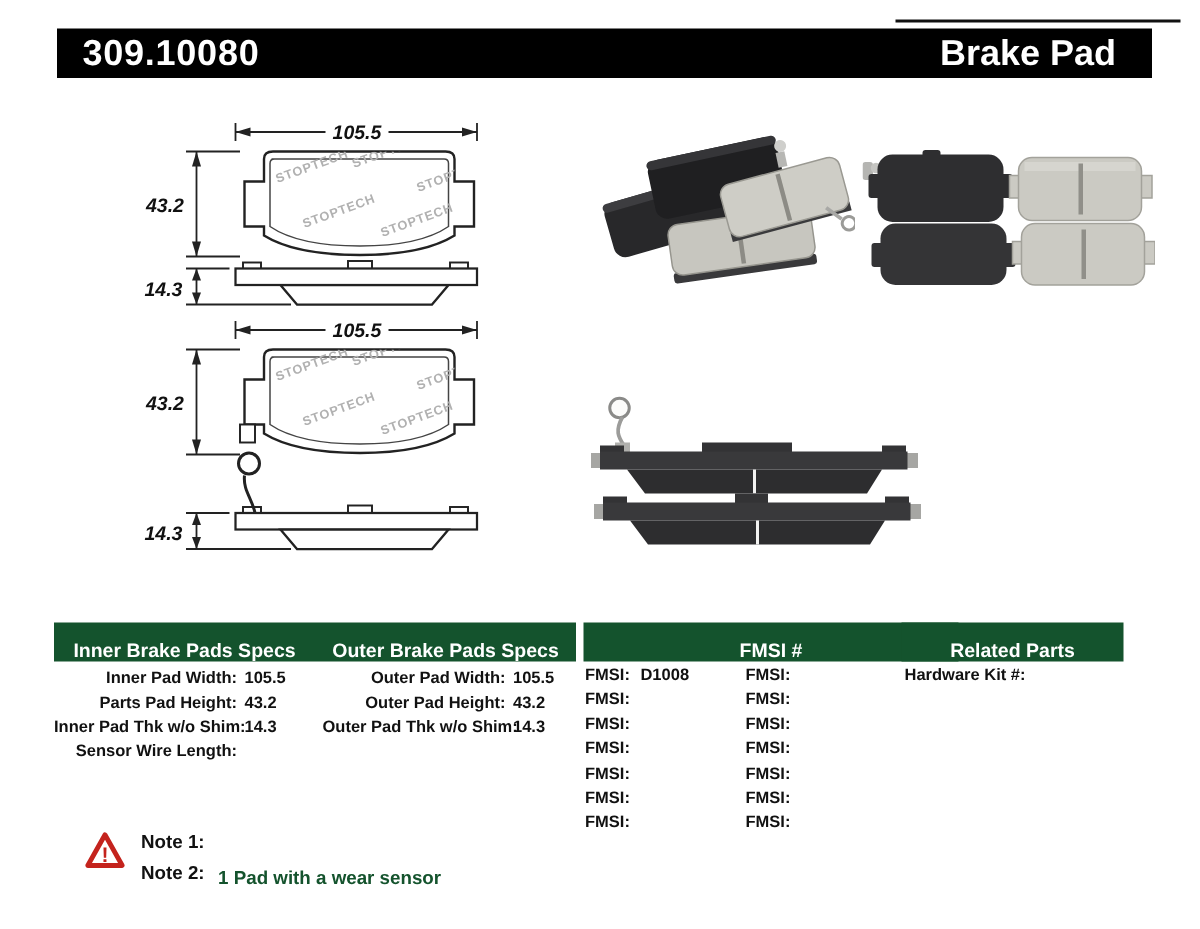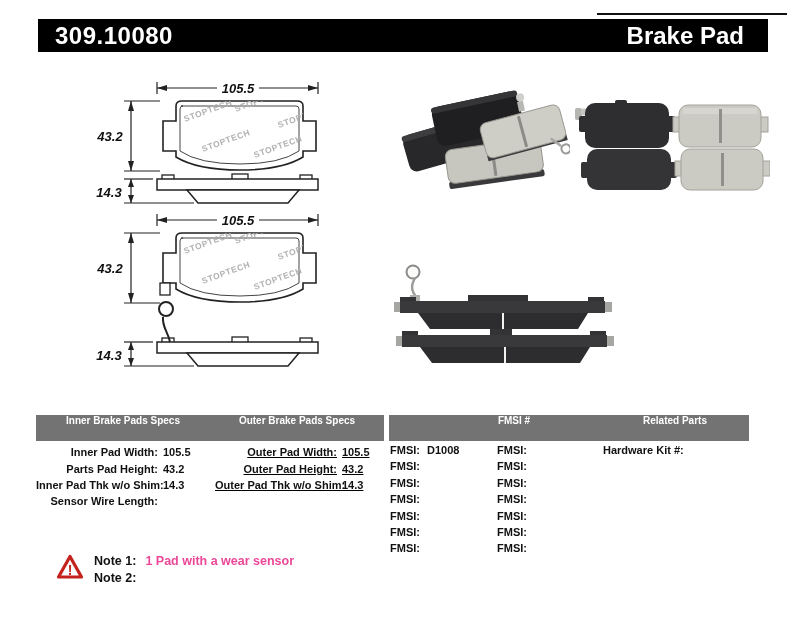--- a/index.html
+++ b/index.html
@@ -7,43 +7,43 @@
         font-family:"Liberation Sans",sans-serif;}
   .abs{position:absolute;}
   
   #top-rule{left:597px;top:13px;width:190px;height:2px;background:#111;}
   #header-bar{left:38px;top:19px;width:730px;height:33px;background:#000;color:#fff;
               display:flex;justify-content:space-between;align-items:center;
               font-weight:bold;font-size:24px;}
   #header-bar .pn{padding-left:17px;letter-spacing:.5px;}
   #header-bar .pt{padding-right:24px;}
   
-  .bar{background:#737373;color:#fff;display:flex;align-items:flex-start;justify-content:center;
-       font-weight:bold;font-size:10px;height:26px;}
+  .bar{background:#14532d;color:#fff;display:flex;align-items:flex-end;justify-content:center;
+       font-weight:bold;font-size:13px;height:26px;}
   #bar-pads{left:36px;top:415px;width:348px;}
   #bar-pads span{width:50%;text-align:center;}
   #bar-fmsi{left:389px;top:415px;width:250px;}
   #bar-related{left:601px;top:415px;width:148px;}
   
   .spec-col{display:flex;flex-direction:column;}
   .spec-row{display:flex;height:16.4px;align-items:center;font-size:11px;font-weight:bold;color:#111;}
   .spec-label{width:122px;text-align:right;white-space:nowrap;}
   .spec-val{padding-left:5px;white-space:nowrap;}
   .fmsi-row{display:flex;height:16.4px;align-items:flex-start;font-size:11px;font-weight:bold;color:#111;}
   .fmsi-row .v{padding-left:7px;}
   #inner-col{left:36px;top:444px;}
-  #outer-col{left:215px;top:444px;text-decoration:underline;}
+  #outer-col{left:215px;top:444px;}
   #fmsi-col1{left:390px;top:444px;}
   #fmsi-col2{left:497px;top:444px;}
   #related-col{left:603px;top:444px;}
   
   .note-row{display:flex;font-size:12.5px;font-weight:bold;color:#111;line-height:17px;}
   #note1{left:94px;top:553px;}
   #note2{left:94px;top:570px;align-items:center;}
-  .note-red{color:#ec4899;padding-left:9px;}
+  .note-red{color:#14532d;padding-left:9px;margin-top:24px;}
   
   .dim{font-family:"Liberation Sans",sans-serif;font-style:italic;font-weight:bold;
        font-size:13px;fill:#111;}
   .wm{font-family:"Liberation Sans",sans-serif;font-weight:bold;font-size:8.5px;
       fill:#b1b1b1;letter-spacing:.6px;}
   svg{display:block;}
 </style>
 </head>
 <body>
 

